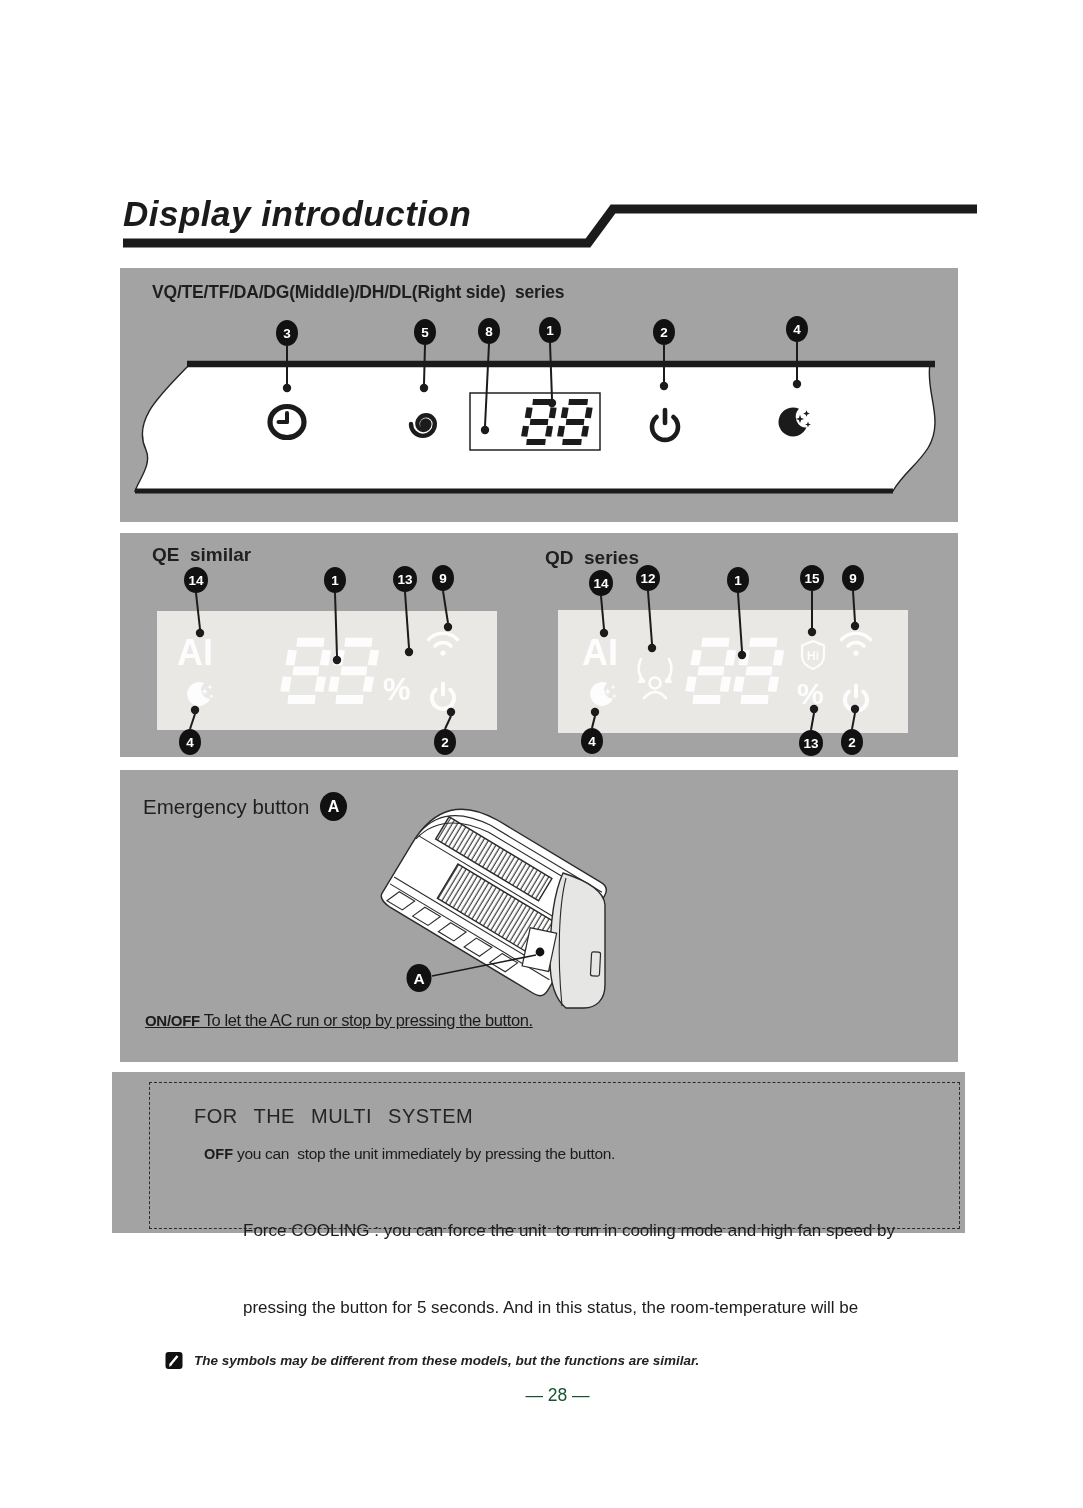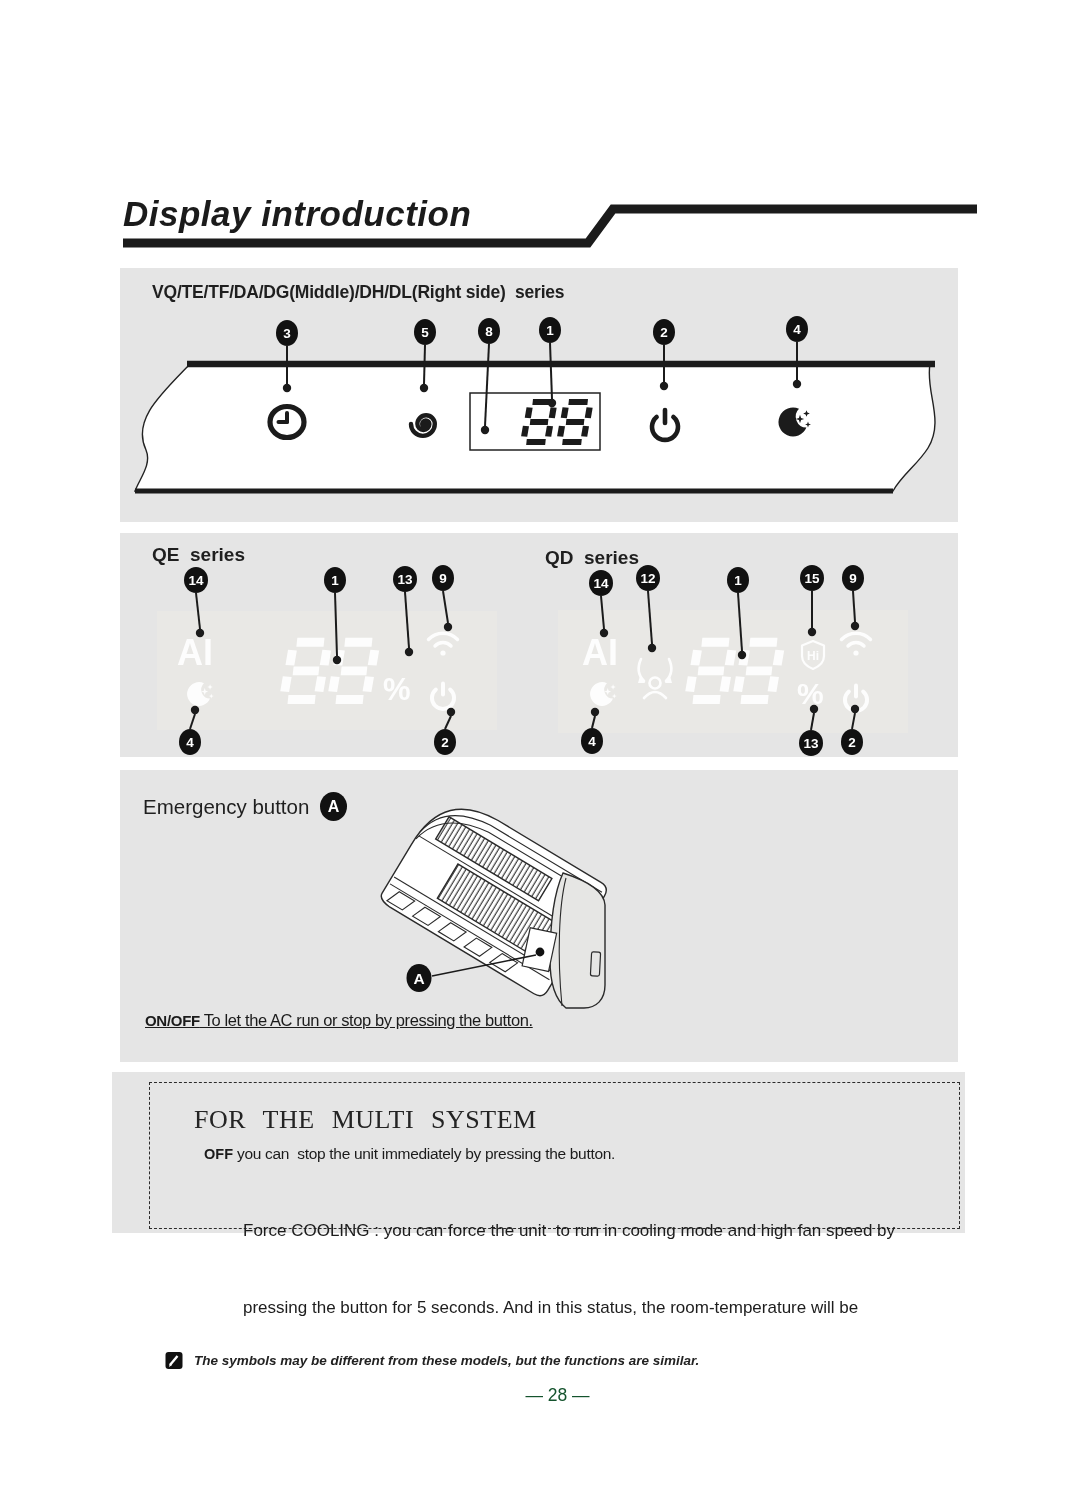--- a/index.html
+++ b/index.html
@@ -7,21 +7,21 @@
   body { font-family:"Liberation Sans", sans-serif; color:#1b1b1b; }
   .page { position:relative; width:1083px; height:1508px; background:#fff; overflow:hidden; }
 
   .page-title {
     position:absolute; left:123px; top:194px;
     font-size:35px; font-weight:bold; font-style:italic; letter-spacing:.5px;
     color:#1b1b1b; white-space:pre;
   }
   .title-rule { position:absolute; left:0; top:0; pointer-events:none; }
 
-  .section { position:absolute; background:#e5e5e5; }
+  .section { position:absolute; background:#a3a3a3; }
   .sec-svg { position:absolute; left:0; top:0; pointer-events:none; }
 
   .sec-header {
     position:absolute; font-weight:bold; color:#1f1f1f; white-space:pre;
   }
   .s1-header { left:32px; top:14px; font-size:17.5px; letter-spacing:-0.2px; }
   .qe-header { left:32px; top:11px; font-size:19px; }
   .qd-header { left:425px; top:14px; font-size:19px; }
 
   .emg-title { position:absolute; left:23px; top:25px; font-size:20.5px; font-weight:normal; color:#1f1f1f; }
@@ -29,21 +29,21 @@
     position:absolute; width:27px; height:29px; background:#111; border-radius:50%;
     color:#fff; font-weight:bold; font-size:16px; display:flex; align-items:center; justify-content:center;
   }
   .emg-badge { left:200px; top:22px; }
 
   .onoff-row { position:absolute; left:25px; top:241px; white-space:pre;text-decoration:underline; }
   .onoff-label { font-weight:bold; font-size:15px; letter-spacing:-0.3px; }
   .onoff-text { font-size:16.5px; letter-spacing:-0.4px; }
 
   .multi-box { position:absolute; left:37px; top:10px; width:811px; height:147px; border:1.6px dashed #2b2b2b; }
-  .multi-title { position:absolute; left:44px; top:22px; font-size:26px; color:#242424; word-spacing:10px; letter-spacing:.5px;font-family:Liberation Serif, serif; }
+  .multi-title { position:absolute; left:44px; top:22px; font-size:20px; color:#242424; word-spacing:10px; letter-spacing:.5px; }
   .multi-off-row { position:absolute; left:54px; top:62px; white-space:pre; }
   .multi-off-label { font-weight:bold; font-size:14.5px; }
   .multi-off-text { font-size:15.5px; letter-spacing:-0.3px; }
   .multi-force { position:absolute; left:93px; top:84px; font-size:17px; line-height:25.5px; color:#1d1d1d; white-space:pre; }
 
   .footnote { position:absolute; left:118px; top:1351px; display:flex; align-items:center; gap:11px;padding-left:47px; }
   .footnote-text { font-size:13.5px; font-weight:bold; font-style:italic; color:#222; }
   .page-number { position:absolute; left:16px; top:1385px; width:100%; text-align:center; font-size:17.5px; color:#14532d; }
 
   svg text { font-family:"Liberation Sans", sans-serif; }
@@ -154,21 +154,21 @@
       <g>
         <line x1="797" y1="342" x2="797" y2="380" stroke="#1b1b1b" stroke-width="2"></line>
         <circle cx="797" cy="384" r="4.2" fill="#1b1b1b"></circle>
         <ellipse cx="797" cy="329" rx="11" ry="13" fill="#111"></ellipse>
         <text class="callout-num" x="797" y="334">4</text>
       </g>
     </svg>
   </section>
 
   <section class="section" style="left:120px; top:533px; width:838px; height:224px;">
-    <div class="sec-header qe-header">QE  series</div>
+    <div class="sec-header qe-header">QE  similar</div>
     <div class="sec-header qd-header">QD  series</div>
     <svg class="sec-svg" width="838" height="224" viewBox="120 533 838 224">
 
       <rect x="157" y="611" width="340" height="119" fill="#e9e8e5"></rect>
       <g class="glyphs-white" fill="#ffffff">
         <text x="177" y="665" font-size="36" font-weight="bold" fill="#fff">AI</text>
         <use href="#moon-def" transform="translate(199,694) scale(0.82)" color="#fff"></use>
         <g aria-label="88">
           <use href="#seg8" transform="translate(283,638) scale(1.43)" color="#fff"></use>
           <use href="#seg8" transform="translate(331,638) scale(1.43)" color="#fff"></use>

